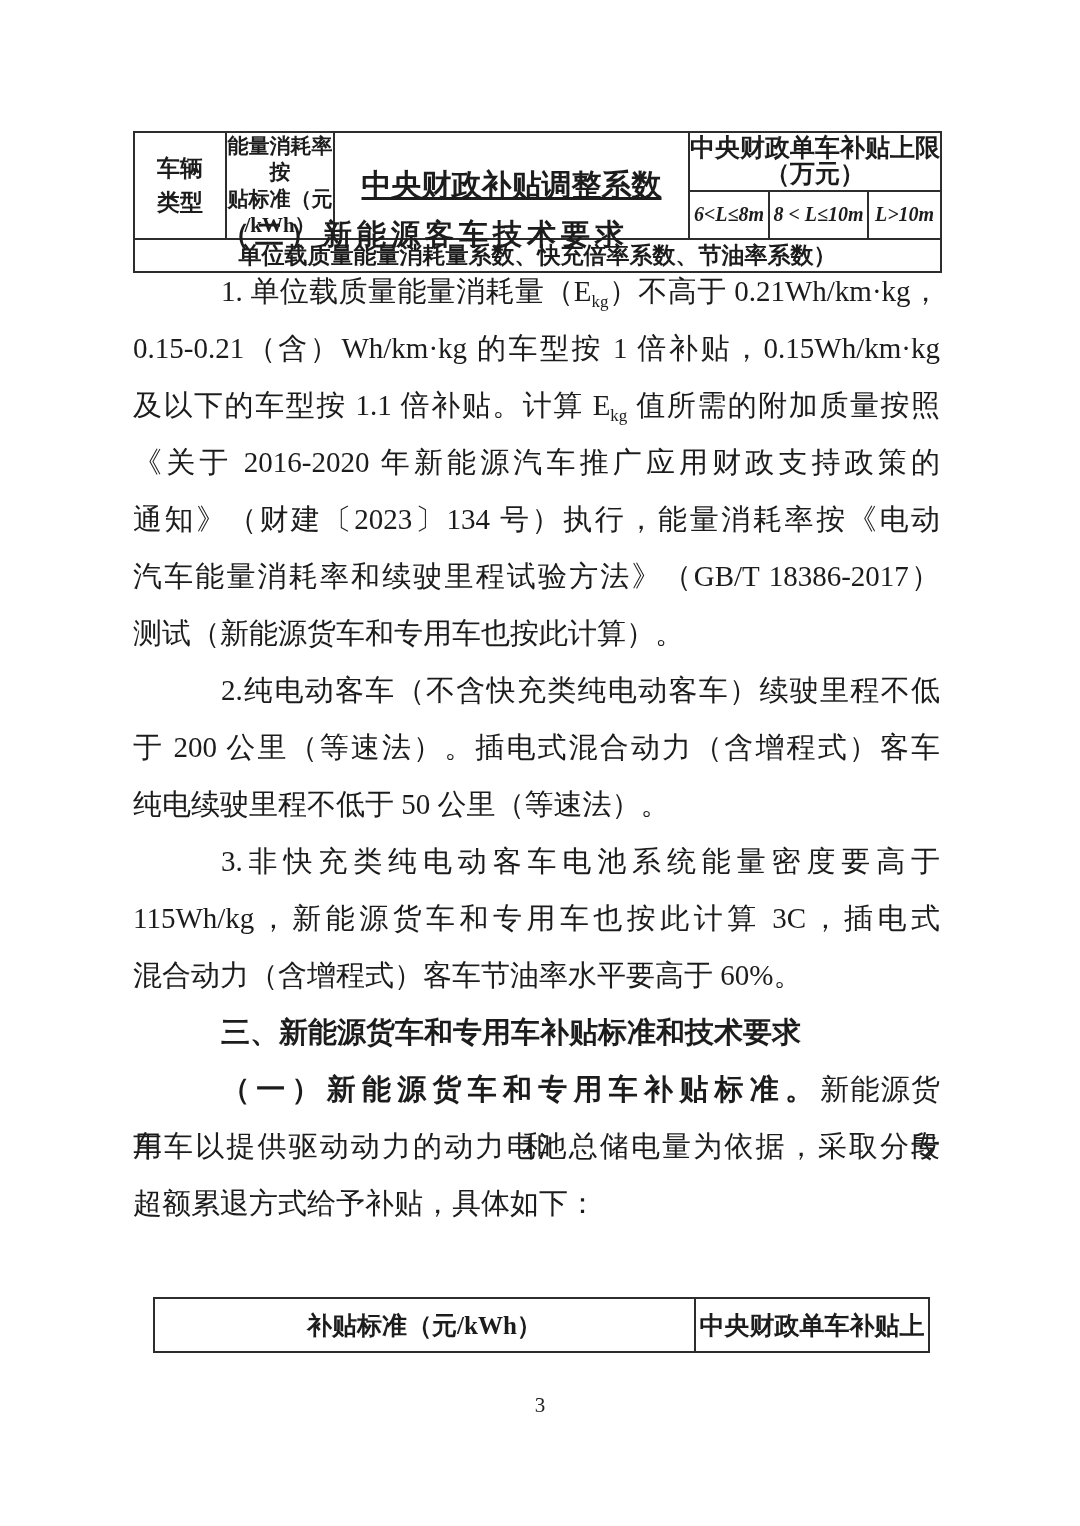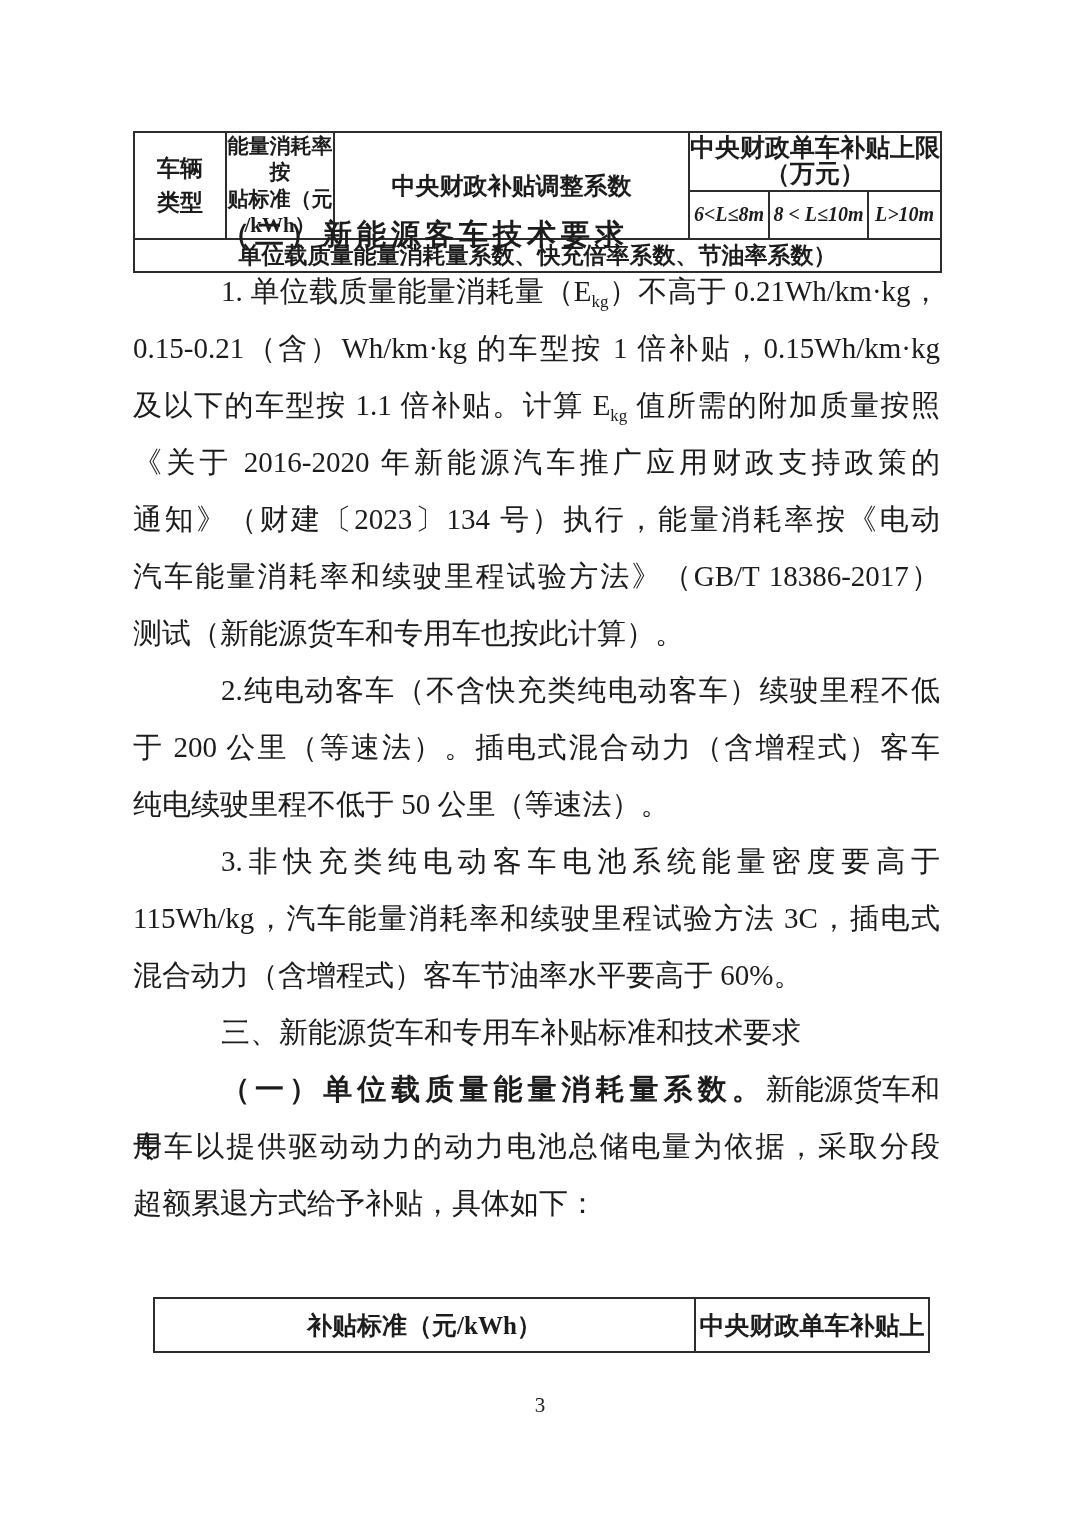--- a/index.html
+++ b/index.html
@@ -13,35 +13,35 @@
   
   table.doc-table { border-collapse:collapse; table-layout:fixed; }
   .top-table { position:absolute; left:133px; top:131px; width:807px; }
   .doc-table td {
     border:2px solid #2d2d2d; text-align:center; vertical-align:middle;
     padding:0; font-weight:700; overflow:hidden;
   }
   .cell-multiline { white-space:pre-line; }
   .cell-vehicle  { font-size:23px; line-height:1.45; }
   .cell-standard { font-size:21px; line-height:1.25; }
-  .cell-coef     { font-size:24px; }
+  .cell-coef     { font-size:30px;text-decoration:underline; }
   .cell-cap      { font-size:25px; line-height:1.05; }
   .cell-band     { font-size:20px; font-family:"Liberation Serif","DejaVu Serif",serif;font-style:italic; }
   .cell-cont     { font-size:23px; font-weight:600; text-align:left; padding:0 0 0 7px; }
 
   
   .doc-body { position:absolute; left:133px; top:206px; width:807px; }
   .bodyline {
     height:57px; line-height:57px; font-size:29px; white-space:nowrap;
     font-weight:400;
   }
   .bodyline.wrapok { white-space:normal; }
   .bodyline.indent { text-indent:88px; }
   .bodyline.fill { text-align:justify; text-align-last:justify; white-space:normal; }
-  .seg-bold { font-weight:400;margin-top:8px; }
+  .seg-bold { font-weight:700;margin-top:8px; }
   .seg-kai  { font-weight:700; letter-spacing:5px; }
   .bodyline sub { font-size:17px; line-height:0; vertical-align:-6px; }
 
   
   .bottom-table { position:absolute; left:153px; top:1297px; width:775px; }
   .bottom-table td { height:52px; font-size:25px;text-align:center; }
 
   
   .page-number {
     position:absolute; left:0; top:1393px; width:100%;
@@ -89,24 +89,24 @@
       <div class="bodyline fill"><span>0.15-0.21（含）Wh/km·kg 的车型按 1 倍补贴，0.15Wh/km·kg</span></div>
       <div class="bodyline fill"><span>及以下的车型按 1.1 倍补贴。计算 E</span><sub>kg</sub><span> 值所需的附加质量按照</span></div>
       <div class="bodyline fill"><span>《关于 2016-2020 年新能源汽车推广应用财政支持政策的</span></div>
       <div class="bodyline fill"><span>通知》（财建〔2023〕134 号）执行，能量消耗率按《电动</span></div>
       <div class="bodyline fill"><span>汽车能量消耗率和续驶里程试验方法》（GB/T 18386-2017）</span></div>
       <div class="bodyline wrapok"><span>测试（新能源货车和专用车也按此计算）。</span></div>
       <div class="bodyline indent fill"><span>2.纯电动客车（不含快充类纯电动客车）续驶里程不低</span></div>
       <div class="bodyline fill"><span>于 200 公里（等速法）。插电式混合动力（含增程式）客车</span></div>
       <div class="bodyline wrapok"><span>纯电续驶里程不低于 50 公里（等速法）。</span></div>
       <div class="bodyline indent fill"><span>3.非快充类纯电动客车电池系统能量密度要高于</span></div>
-      <div class="bodyline fill"><span>115Wh/kg，汽车能量消耗率和续驶里程试验方法 3C，插电式</span></div>
+      <div class="bodyline fill"><span>115Wh/kg，新能源货车和专用车也按此计算 3C，插电式</span></div>
       <div class="bodyline wrapok"><span>混合动力（含增程式）客车节油率水平要高于 60%。</span></div>
       <div class="bodyline indent wrapok"><span class="seg-bold">三、新能源货车和专用车补贴标准和技术要求</span></div>
-      <div class="bodyline indent fill"><span class="seg-kai">（一）单位载质量能量消耗量系数。</span><span>新能源货车和专</span></div>
+      <div class="bodyline indent fill"><span class="seg-kai">（一）新能源货车和专用车补贴标准。</span><span>新能源货车和专</span></div>
       <div class="bodyline fill"><span>用车以提供驱动动力的动力电池总储电量为依据，采取分段</span></div>
       <div class="bodyline wrapok"><span>超额累退方式给予补贴，具体如下：</span></div>
     </div>
 
   <table class="doc-table bottom-table">
     <colgroup>
       <col style="width:541px">
         <col style="width:234px">
     </colgroup>
     <tbody>

